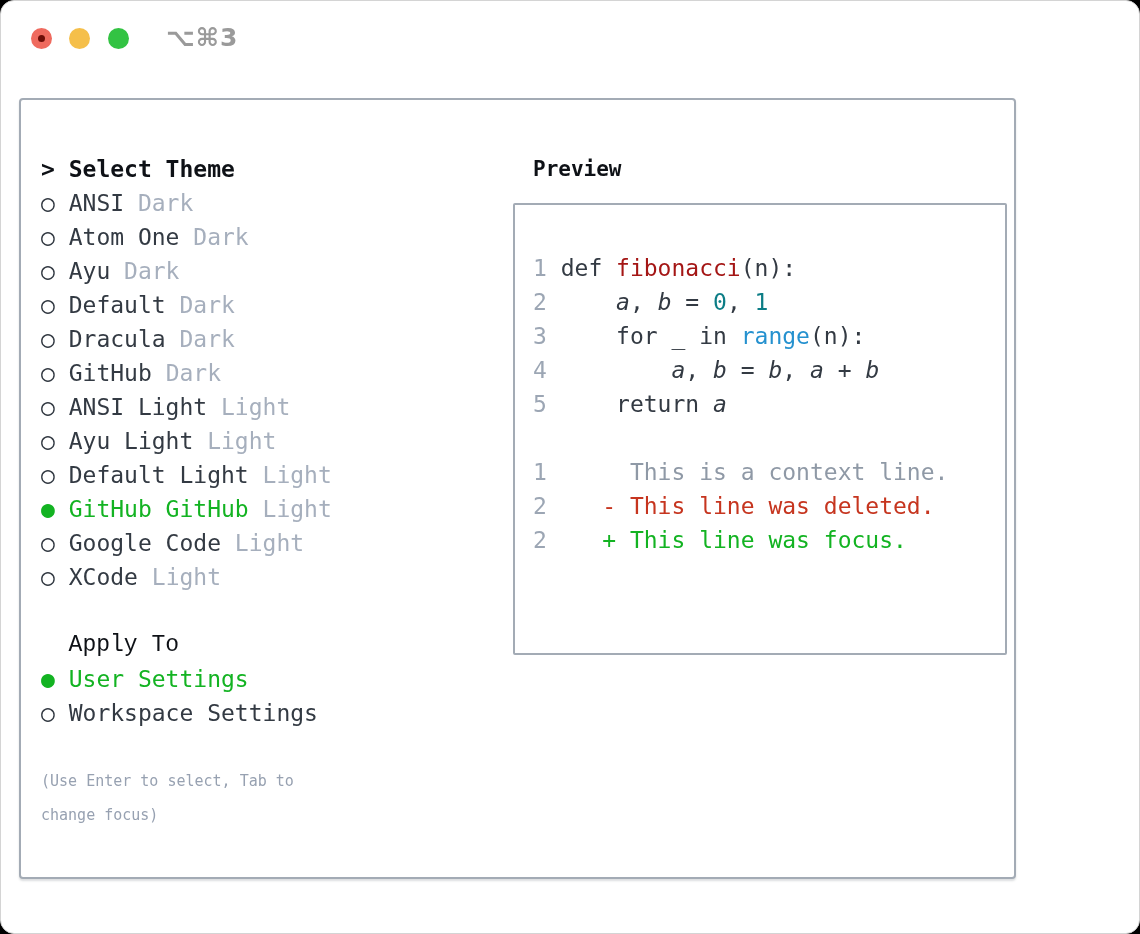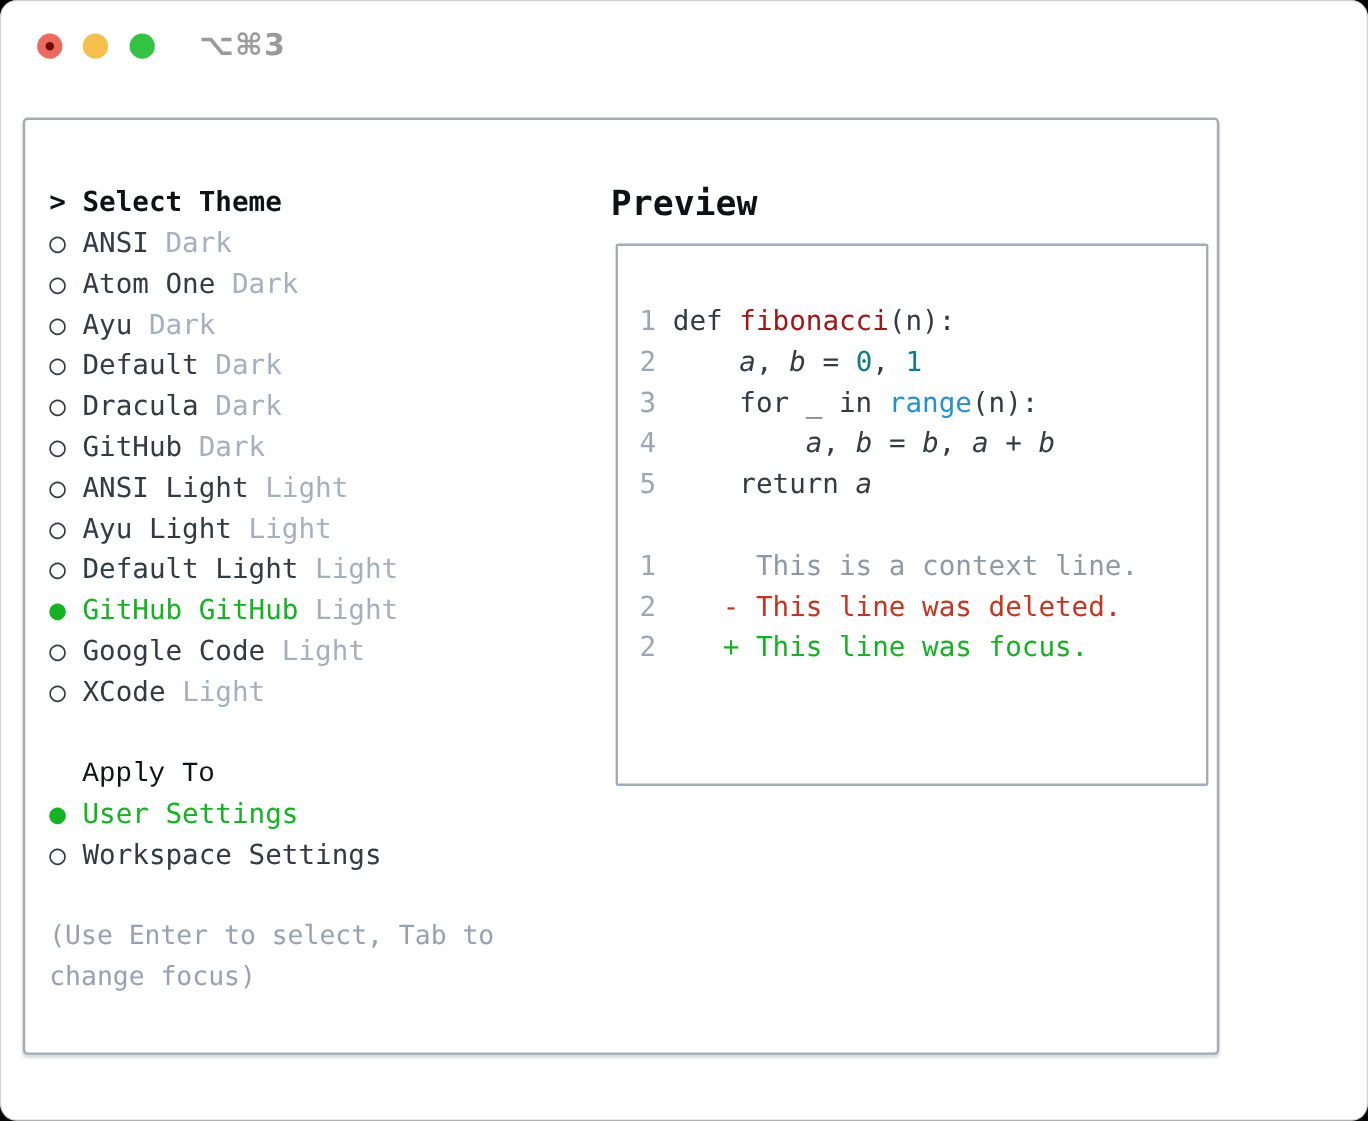--- a/index.html
+++ b/index.html
@@ -29,26 +29,26 @@
   .gutter{display:inline-block;width:2ch;white-space:pre;}
   .spacer{height:34px;}
   
   .left-col{position:absolute;left:20px;top:52px;}
   .list-header .hdr{font-weight:bold;color:var(--heading);text-align:right;}
   .list-header .gutter{font-weight:bold;color:var(--heading);}
   .item .variant{color:var(--muted);margin-left:1ch;}
   .item.selected .bullet,.item.selected .name,.apply-row.selected .bullet,.apply-row.selected .label{color:var(--green);}
   .apply-header{color:var(--heading);font-family:Liberation Mono, monospace;}
   .hint{
-    width:29ch;font-size:22px;line-height:34px;color:var(--hint);
+    width:29ch;font-size:15px;line-height:34px;color:var(--hint);
     white-space:normal;word-break:normal;
   }
   
   .right-col{position:absolute;left:482px;top:52px;}
-  .preview-header{height:34px;line-height:34px;margin-left:6px;font-size:29px;font-weight:bold;color:var(--heading);}
+  .preview-header{height:34px;line-height:34px;margin-left:30px;font-size:21px;font-weight:bold;color:var(--heading);}
   .preview-box{
     margin-left:10px;margin-top:17px;width:472px;height:402px;
     border:2px solid var(--panel-border);border-radius:2px;background:#fff;
     padding:46px 0 0 18px;box-sizing:content-box;overflow:hidden;
   }
   .ln{display:inline-block;width:2ch;white-space:pre;color:var(--line-num);}
   .code,.dtext{white-space:pre;margin:0;font-family:inherit;font-size:inherit;}
   .tk-plain{color:var(--text-dark);}
   .tk-func{color:var(--func-red);}
   .tk-builtin{color:var(--builtin-blue);}

